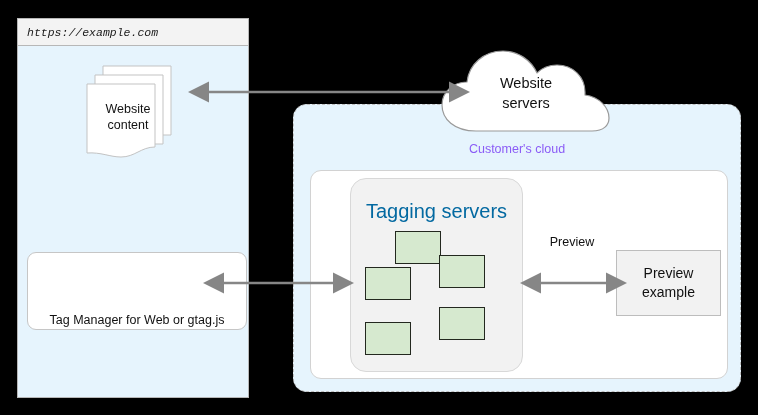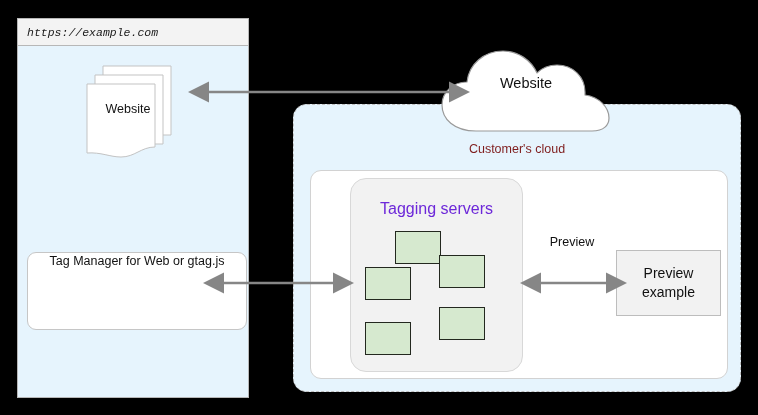--- a/index.html
+++ b/index.html
@@ -75,21 +75,21 @@
 
   
   #tag-manager-box {
     left: 27px; top: 252px;
     width: 220px; height: 78px;
     background: #ffffff;
     border: 1px solid #c6c6c6;
     border-radius: 9px;
     box-sizing: border-box;
     display: flex;
-    align-items: flex-start;
+    align-items: flex-end;
     justify-content: center;
   }
   #tag-manager-label {
     font-size: 12.5px;
     line-height: 17px;
     color: #111111;
     text-align: center;
     padding: 0 10px;
   }
 
@@ -101,21 +101,21 @@
     border: 1px dashed #bfbfbf;
     border-radius: 14px;
     box-sizing: border-box;
   }
   #customer-cloud-label {
     position: absolute;
     left: 0; top: 37px;
     width: 100%;
     text-align: center;
     font-size: 12.5px;
-    color: #7f1d1d;
+    color: #8b5cf6;
   }
 
   
   #cloud-inner-panel {
     left: 310px; top: 170px;
     width: 418px; height: 209px;
     background: #ffffff;
     border: 1px solid #d2d2d2;
     border-radius: 11px;
     box-sizing: border-box;
@@ -128,22 +128,22 @@
     background: #f2f2f2;
     border: 1px solid #d8d8d8;
     border-radius: 16px;
     box-sizing: border-box;
   }
   #tagging-servers-title {
     position: absolute;
     left: 0; top: 21px;
     width: 100%;
     text-align: center;
-    font-size: 16px;
-    color: #6d28d9;
+    font-size: 20px;
+    color: #0369a1;
   }
   .server-node {
     position: absolute;
     background: #d6e9cf;
     border: 1.3px solid #23281f;
     box-sizing: border-box;
   }
 
   
   #preview-server-box {
@@ -203,20 +203,21 @@
   </div>
 
   <div id="website-content-stack" class="abs">
     <svg width="104" height="100" viewBox="0 0 104 100">
       <path d="M18,3 L86,3 L86,72 L18,72 Z" fill="#ffffff" stroke="#c3c3c3" stroke-width="1"></path>
       <path d="M10,12 L78,12 L78,81 L10,81 Z" fill="#ffffff" stroke="#c3c3c3" stroke-width="1"></path>
       <path d="M2,21 L70,21 L70,84 C56,84 50,94 36,94 C25,94 16,89 2,90 Z" fill="#ffffff" stroke="#c3c3c3" stroke-width="1"></path>
     </svg>
     <div class="doc-label">
       <div>Website</div>
+      <div>content</div>
     </div>
   </div>
 
   <div id="tag-manager-box" class="abs">
     <span id="tag-manager-label">Tag Manager for Web or gtag.js</span>
   </div>
 
   <div id="customer-cloud-container" class="abs">
     <div id="customer-cloud-label">Customer's cloud</div>
   </div>
@@ -251,20 +252,21 @@
                C29,19 44,6 63,6
                C78,6 91,15 97,28
                C102,23 109,20 117,20
                C133,20 145,32 145,47
                C145,48 145,49 145,50
                C159,52 169,62 169,73
                C169,80 164,86 152,86 Z" fill="#ffffff" stroke="#9a9a9a" stroke-width="1.2" stroke-linejoin="round"></path>
     </svg>
     <div id="website-servers-label">
       <div>Website</div>
+      <div>servers</div>
     </div>
   </div>
 
   <svg class="arrow-svg" style="left:196px; top:80px;" width="266" height="24">
     <defs>
       <marker id="ahL" markerWidth="9" markerHeight="9" refX="8" refY="4.5" orient="auto">
         <path d="M9,0 L0,4.5 L9,9 Z" fill="#868686"></path>
       </marker>
       <marker id="ahR" markerWidth="9" markerHeight="9" refX="1" refY="4.5" orient="auto">
         <path d="M0,0 L9,4.5 L0,9 Z" fill="#868686"></path>

